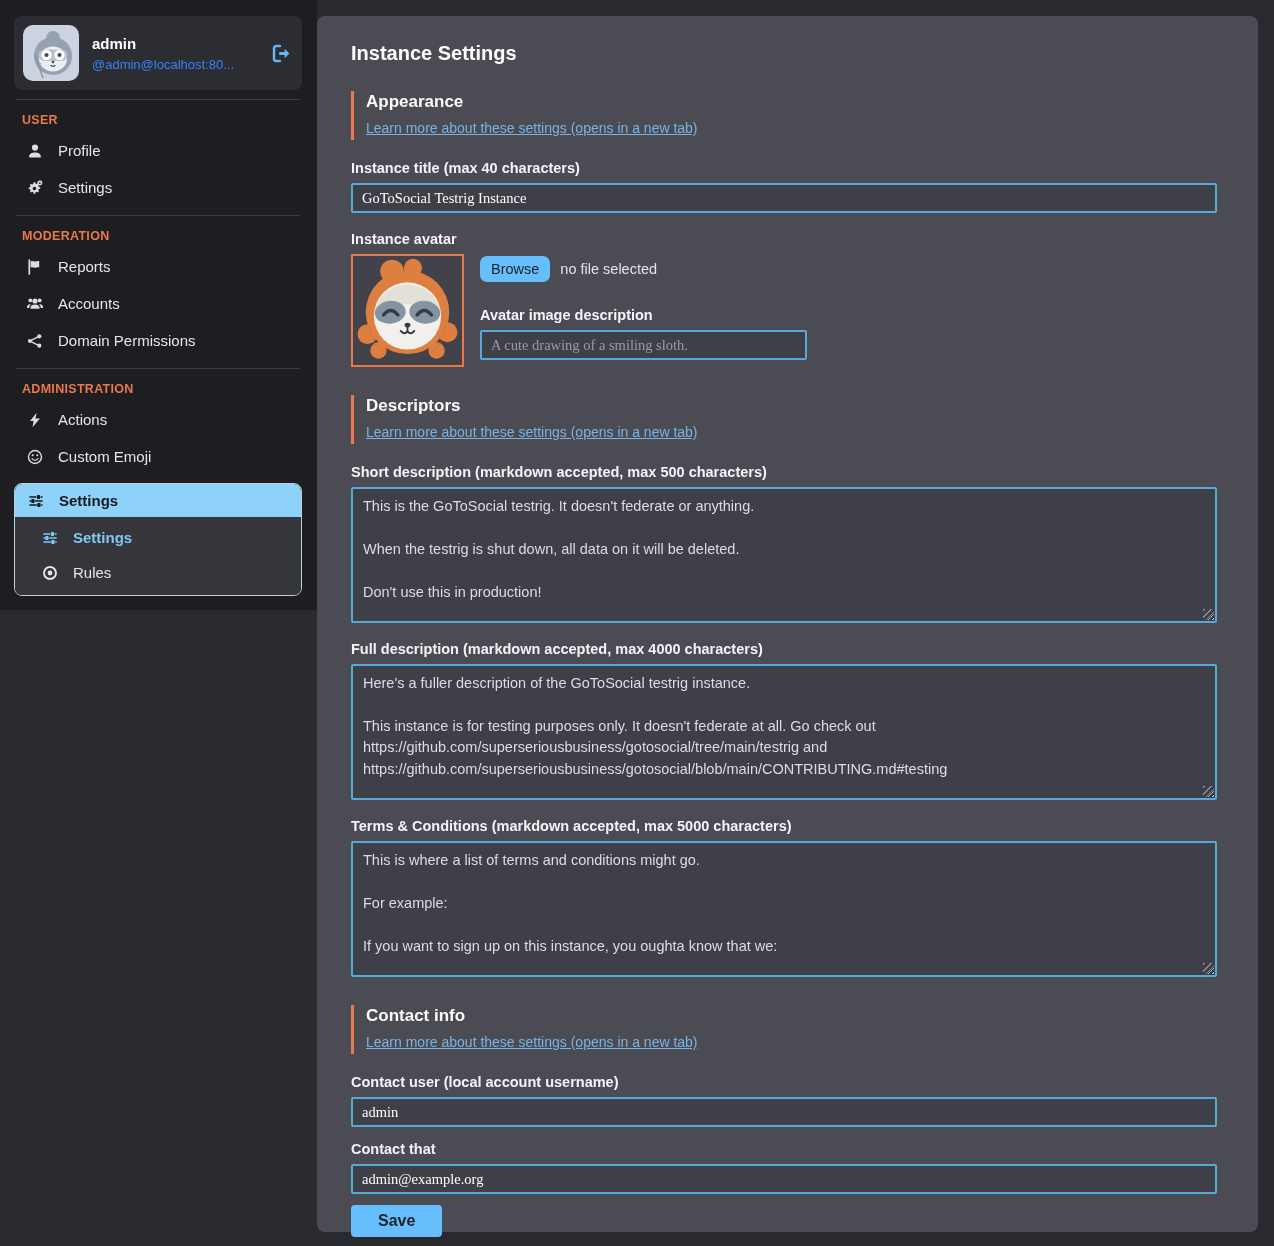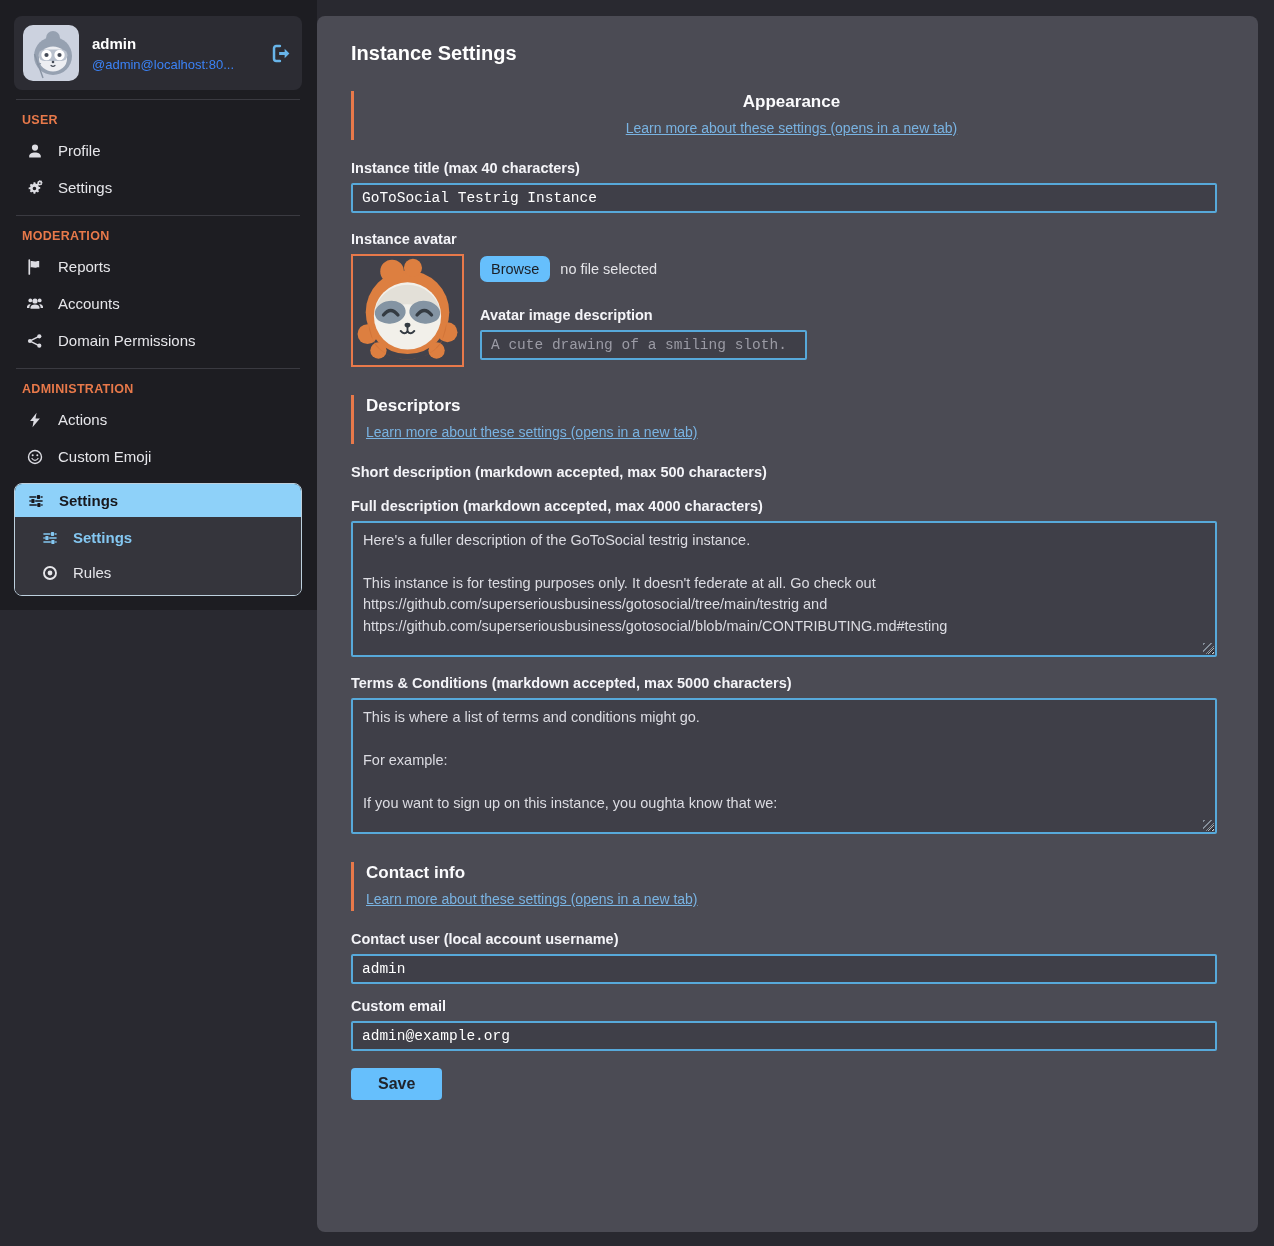--- a/index.html
+++ b/index.html
@@ -65,32 +65,32 @@
     position:absolute; left:317px; top:16px; right:16px; bottom:14px;
     background:#4b4b54; border-radius:8px;
     padding:26px 41px 30px 34px;
     color:#f2f2f6;
   }
   .page-title { font-size:20px; font-weight:bold; color:#ffffff; margin:0 0 26px; }
 
   .section-head {
     border-left:3px solid #e8794a; padding:1px 0 3px 12px; margin:28px 0 20px;
   }
-  .section-head:first-of-type { margin-top:16px;text-align:center; }
+  .section-head:first-of-type { margin-top:16px; }
   .section-head h2 { margin:0 0 7px; font-size:17px; font-weight:bold; color:#fbfbfd; }
   .learn-link { color:#79b3e2; font-size:14px; text-decoration:underline; cursor:pointer; }
 
   .field { margin-bottom:18px; }
   .field-label {
     display:block; font-weight:bold; font-size:14.5px; color:#f4f4f8; margin-bottom:7px;
   }
   .text-input {
     width:100%; height:30px; background:#3f3f48; border:2px solid #57a9da; border-radius:2px;
     color:#ffffff; font-size:14.5px; padding:0 9px;
-    font-family:Liberation Mono, monospace; outline:none;
+    font-family:Liberation Serif, serif; outline:none;
   }
   .text-input::placeholder { color:#9b9ba5; }
   textarea.text-area {
     width:100%; height:136px; background:#3f3f48; border:2px solid #57a9da; border-radius:2px;
     color:#dcdce2; font-size:14.5px; line-height:1.48; padding:7px 10px;
     font-family:"Liberation Sans","DejaVu Sans",sans-serif; outline:none; resize:vertical; display:block;
     background-image:repeating-linear-gradient(-45deg, rgba(170,185,198,.65) 0 1.5px, transparent 1.5px 4.5px);
     background-repeat:no-repeat; background-size:11px 11px; background-position:bottom 1px right 1px;
   }
 
@@ -104,21 +104,21 @@
   .btn-browse {
     background:#66bffc; color:#1b1f26; border:none; border-radius:7px;
     font-size:14.5px; padding:5px 11px; cursor:pointer;
     font-family:"Liberation Sans","DejaVu Sans",sans-serif;
   }
   .file-status { color:#e4e4e8; font-size:14.5px; }
   .avatar-desc-label { margin-top:25px; }
   .avatar-desc-input { width:327px; }
 
   .btn-save {
-    margin-top:17px; background:#66bffc; color:#20242c; border:none; border-radius:4px;
+    margin-top:11px; background:#66bffc; color:#20242c; border:none; border-radius:4px;
     font-weight:bold; font-size:16px; padding:7px 27px; cursor:pointer;
     font-family:"Liberation Sans","DejaVu Sans",sans-serif;
   }
 </style>
 </head>
 <body>
 
 <aside class="sidebar">
 
   <div class="user-card">
@@ -338,20 +338,25 @@
   </div>
 
   
   <div class="section-head">
     <h2>Descriptors</h2>
     <a class="learn-link">Learn more about these settings (opens in a new tab)</a>
   </div>
 
   <div class="field">
     <label class="field-label">Short description (markdown accepted, max 500 characters)</label>
+    <textarea class="text-area" style="">This is the GoToSocial testrig. It doesn't federate or anything.
+
+When the testrig is shut down, all data on it will be deleted.
+
+Don't use this in production!</textarea>
   </div>
 
   <div class="field">
     <label class="field-label">Full description (markdown accepted, max 4000 characters)</label>
     <textarea class="text-area" style="">Here's a fuller description of the GoToSocial testrig instance.
 
 This instance is for testing purposes only. It doesn't federate at all. Go check out https://github.com/superseriousbusiness/gotosocial/tree/main/testrig and https://github.com/superseriousbusiness/gotosocial/blob/main/CONTRIBUTING.md#testing
 
 Users on this instance:</textarea>
   </div>
@@ -370,19 +375,19 @@
     <h2>Contact info</h2>
     <a class="learn-link">Learn more about these settings (opens in a new tab)</a>
   </div>
 
   <div class="field" style="margin-bottom:14px;">
     <label class="field-label">Contact user (local account username)</label>
     <input class="text-input" type="text" value="admin" style="">
   </div>
 
   <div class="field" style="margin-bottom:0;">
-    <label class="field-label">Custom email</label>
+    <label class="field-label">Contact that</label>
     <input class="text-input" type="text" value="admin@example.org" style="">
   </div>
 
   <button class="btn-save">Save</button>
 
 </main>
 
 </body></html>

